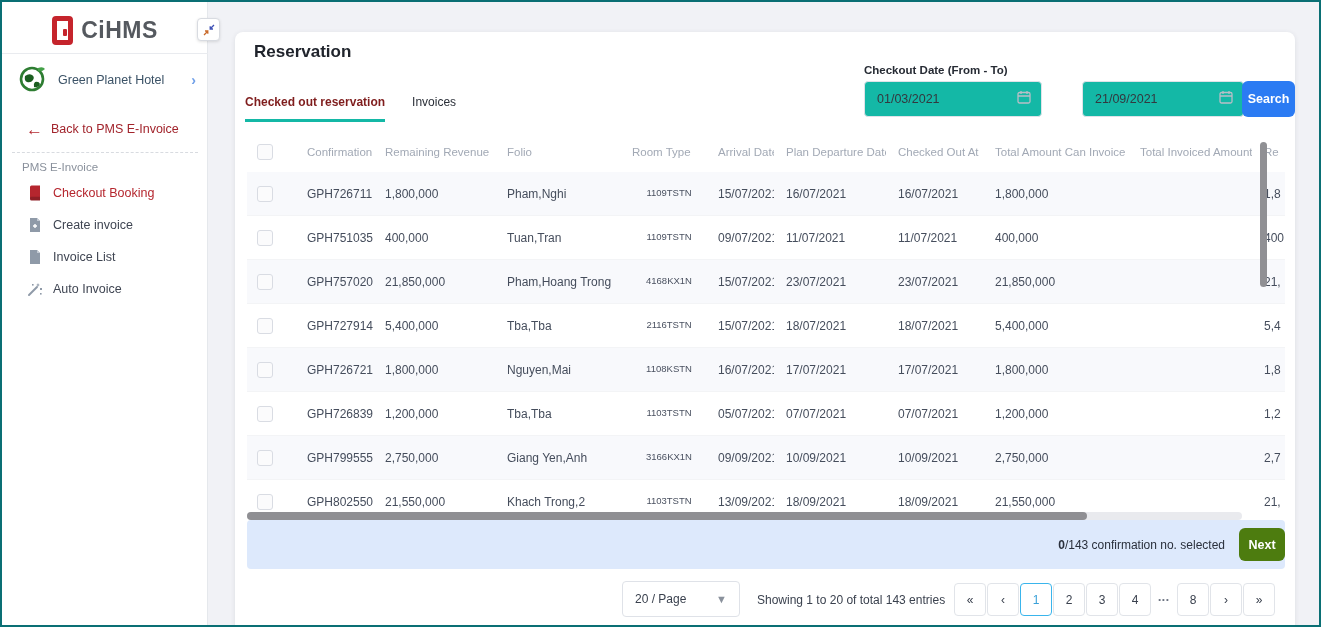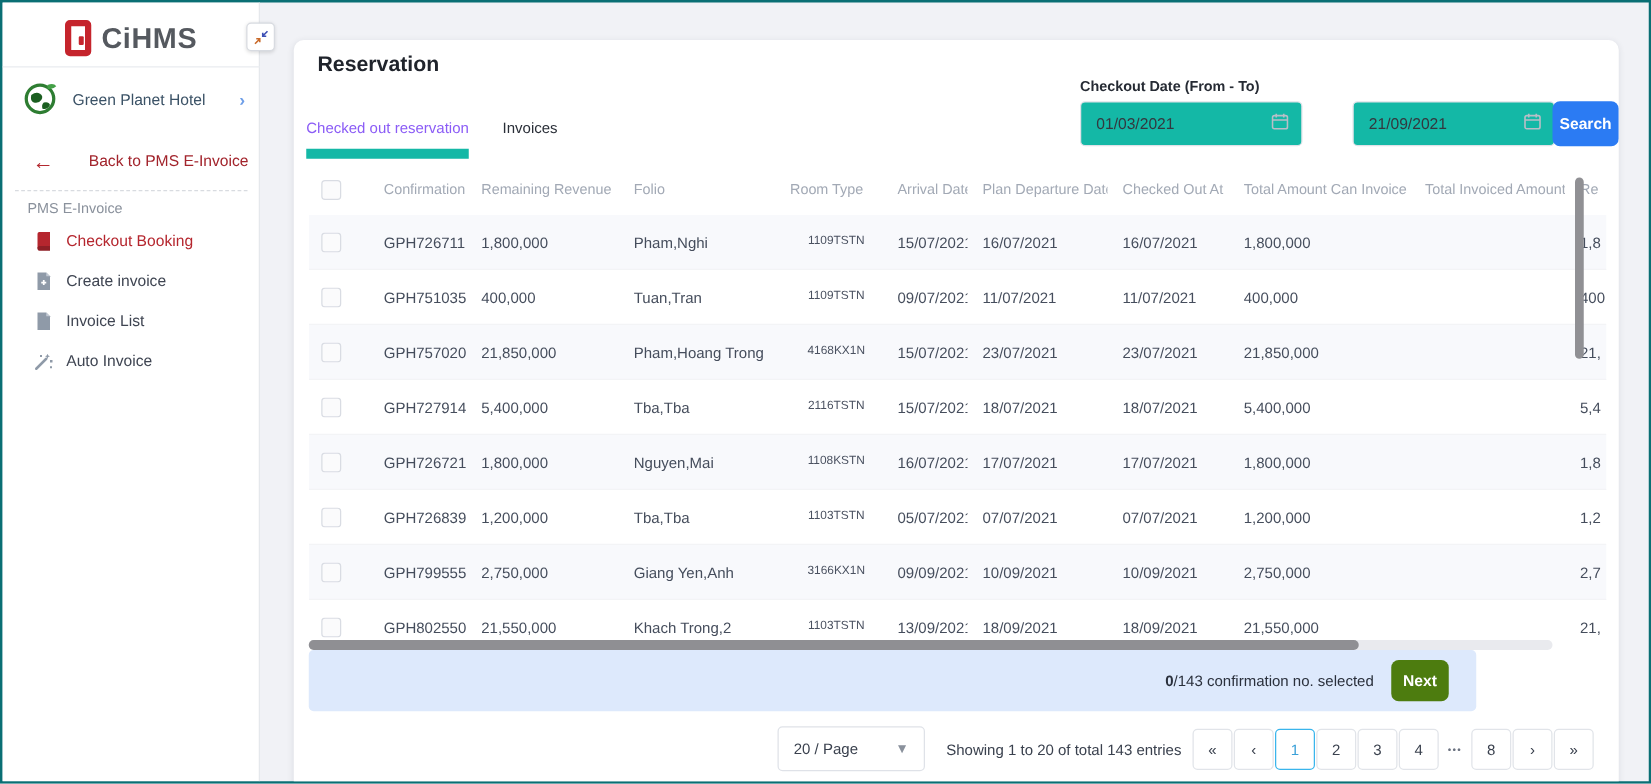--- a/index.html
+++ b/index.html
@@ -14,21 +14,21 @@
   .door-icon .knob { position:absolute; right:1px; top:8px; width:4px; height:7px; background:#c5242c; border-radius:1px; }
   .logo-text { font-size:23px; font-weight:700; color:#55595f; letter-spacing:.5px; }
   .collapse-btn { position:absolute; left:195px; top:16px; width:23px; height:23px; background:#fff; border:1px solid #d8dbe1; border-radius:4px; box-shadow:0 1px 3px rgba(0,0,0,.12); display:flex; align-items:center; justify-content:center; z-index:5; cursor:pointer; }
   .sb-divider { position:absolute; left:0; top:51px; width:206px; height:1px; background:#e9ebef; }
   .hotel-row { position:absolute; left:0; top:60px; width:206px; height:36px; display:flex; align-items:center; }
   .earth-icon { margin-left:14px; flex:0 0 32px; }
   .hotel-name { margin-left:10px; font-size:12.5px; color:#3b5266; flex:1; }
   .hotel-chevron { margin-right:12px; color:#6f9fe8; font-size:14px; font-weight:700; }
   .back-row { position:absolute; left:0; top:114px; width:206px; height:26px; display:flex; align-items:center; cursor:pointer; }
   .back-arrow { margin-left:24px; color:#b3282f; font-size:17px; font-weight:700; line-height:1; }
-  .back-label { margin-left:28px; font-size:12.5px; color:#a2242c; }
+  .back-label { margin-left:8px; font-size:12.5px; color:#a2242c; }
   .dashed-divider { position:absolute; left:10px; top:150px; width:186px; border-top:1px dashed #d8dbe0; }
   .sb-section { position:absolute; left:20px; top:159px; font-size:11.5px; color:#8a919c; }
   .sb-item { position:absolute; left:0; width:206px; height:28px; display:flex; align-items:center; cursor:pointer; }
   .sb-item .ic { margin-left:25px; width:16px; height:16px; flex:0 0 16px; }
   .sb-item .lbl { margin-left:10px; font-size:12.5px; color:#3f4552; }
   .sb-item.active .lbl { color:#b5262e; }
 
   
   .main { position:absolute; left:207px; top:0; right:0; bottom:0; }
   .card { position:absolute; left:26px; top:6px; width:1060px; height:606px; background:#fff; border-radius:8px; box-shadow:0 1px 5px rgba(40,50,70,.10); overflow:hidden;margin-top:24px; }
@@ -37,21 +37,21 @@
   .filter-label { position:absolute; left:629px; top:32px; font-size:11.5px; font-weight:700; color:#262b34; }
   .date-input { position:absolute; top:49px; height:36px; background:#14b8a6; border:1px solid #dfe2e8; border-radius:4px; display:flex; align-items:center; }
   .date-input.from { left:629px; width:178px; }
   .date-input.to { left:847px; width:162px; }
   .date-input input { border:none; outline:none; flex:1; min-width:0; padding-left:12px; font-size:12.5px; color:#33383f; font-family:"Liberation Sans",sans-serif; background:transparent; }
   .date-input .cal { margin-right:10px; flex:0 0 14px; }
   .search-btn { position:absolute; left:1007px; top:49px; width:53px; height:36px; background:#2b7bf3; border:none; border-radius:6px; color:#fff; font-size:12.5px; font-weight:700; font-family:"Liberation Sans",sans-serif; cursor:pointer; }
 
   .tabs { position:absolute; left:10px; top:63px; display:flex; gap:27px; }
   .tab { font-size:12px; padding-bottom:10px; cursor:pointer; color:#2a2f38; }
-  .tab.active { color:#8b5cf6; font-weight:400; border-bottom:8px solid #14b8a6; }
+  .tab.active { color:#7f1d1d; font-weight:700; border-bottom:3px solid #14b8a6; }
 
   
   .tbl-wrap { position:absolute; left:12px; top:100px; width:1038px; height:382px; overflow:hidden; }
   .tr { display:flex; width:1085px; height:44px; align-items:center; background:#fff; border-bottom:1px solid #f3f4f6; }
   .tr.alt { background:#f8f9fc; }
   .tr.head { height:40px; background:#fff; border-bottom:none; }
   .td, .th { flex:none; padding-left:12px; font-size:12px; color:#454d5c; overflow:hidden; white-space:nowrap; }
   .th { font-size:11.5px; color:#a2a9b5; }
   .c0 { width:48px; padding-left:10px; }
   .c1 { width:78px; } .c2 { width:122px; } .c3 { width:125px; } .c4 { width:86px; }
@@ -59,21 +59,21 @@
   .c9 { width:124px; } .c10 { width:80px; }
   .room-cell { display:flex; flex-direction:row; justify-content:center; line-height:1.5; }
   .room-cell span { font-size:9.5px; color:#4a5160; }
   .checkbox { width:16px; height:16px; border:1px solid #d9dce3; border-radius:3px; background:#fbfbfc; cursor:pointer; }
 
   .v-scroll { position:absolute; left:1013px; top:10px; width:7px; height:145px; background:#909094; border-radius:4px; cursor:grab; }
   .h-scroll-track { position:absolute; left:12px; top:480px; width:995px; height:8px; background:#e9eaee; border-radius:4px; }
   .h-scroll-thumb { position:absolute; left:0; top:0; width:840px; height:8px; background:#8f8f93; border-radius:4px; cursor:grab; }
 
   
-  .sel-bar { position:absolute; left:12px; top:488px; width:934px; height:49px; background:#dde9fc; border-radius:4px; display:flex; align-items:center; justify-content:flex-end; gap:14px; padding-right:22px; }
+  .sel-bar { position:absolute; left:12px; top:488px; width:1038px; height:49px; background:#dde9fc; border-radius:4px; display:flex; align-items:center; justify-content:flex-end; gap:14px; }
   .sel-text { font-size:12px; color:#2a303c; }
   .sel-text b { font-weight:700; }
   .next-btn { width:46px; height:33px; background:#4d7c0f; border:none; border-radius:6px; color:#fff; font-size:12.5px; font-weight:700; font-family:"Liberation Sans",sans-serif; cursor:pointer; }
 
   
   .page-size { position:absolute; left:387px; top:549px; width:118px; height:36px; border:1px solid #dfe2e8; border-radius:4px; display:flex; align-items:center; cursor:pointer; background:#fff; }
   .page-size .val { flex:1; padding-left:12px; font-size:12px; color:#3a414e; }
   .page-size .chev { margin-right:12px; color:#8a919c; font-size:11px; }
   .showing { position:absolute; left:522px; top:561px; font-size:12px; color:#3a414e; }
   .pg-row { position:absolute; left:719px; top:551px; display:flex; gap:1px; align-items:center; }

